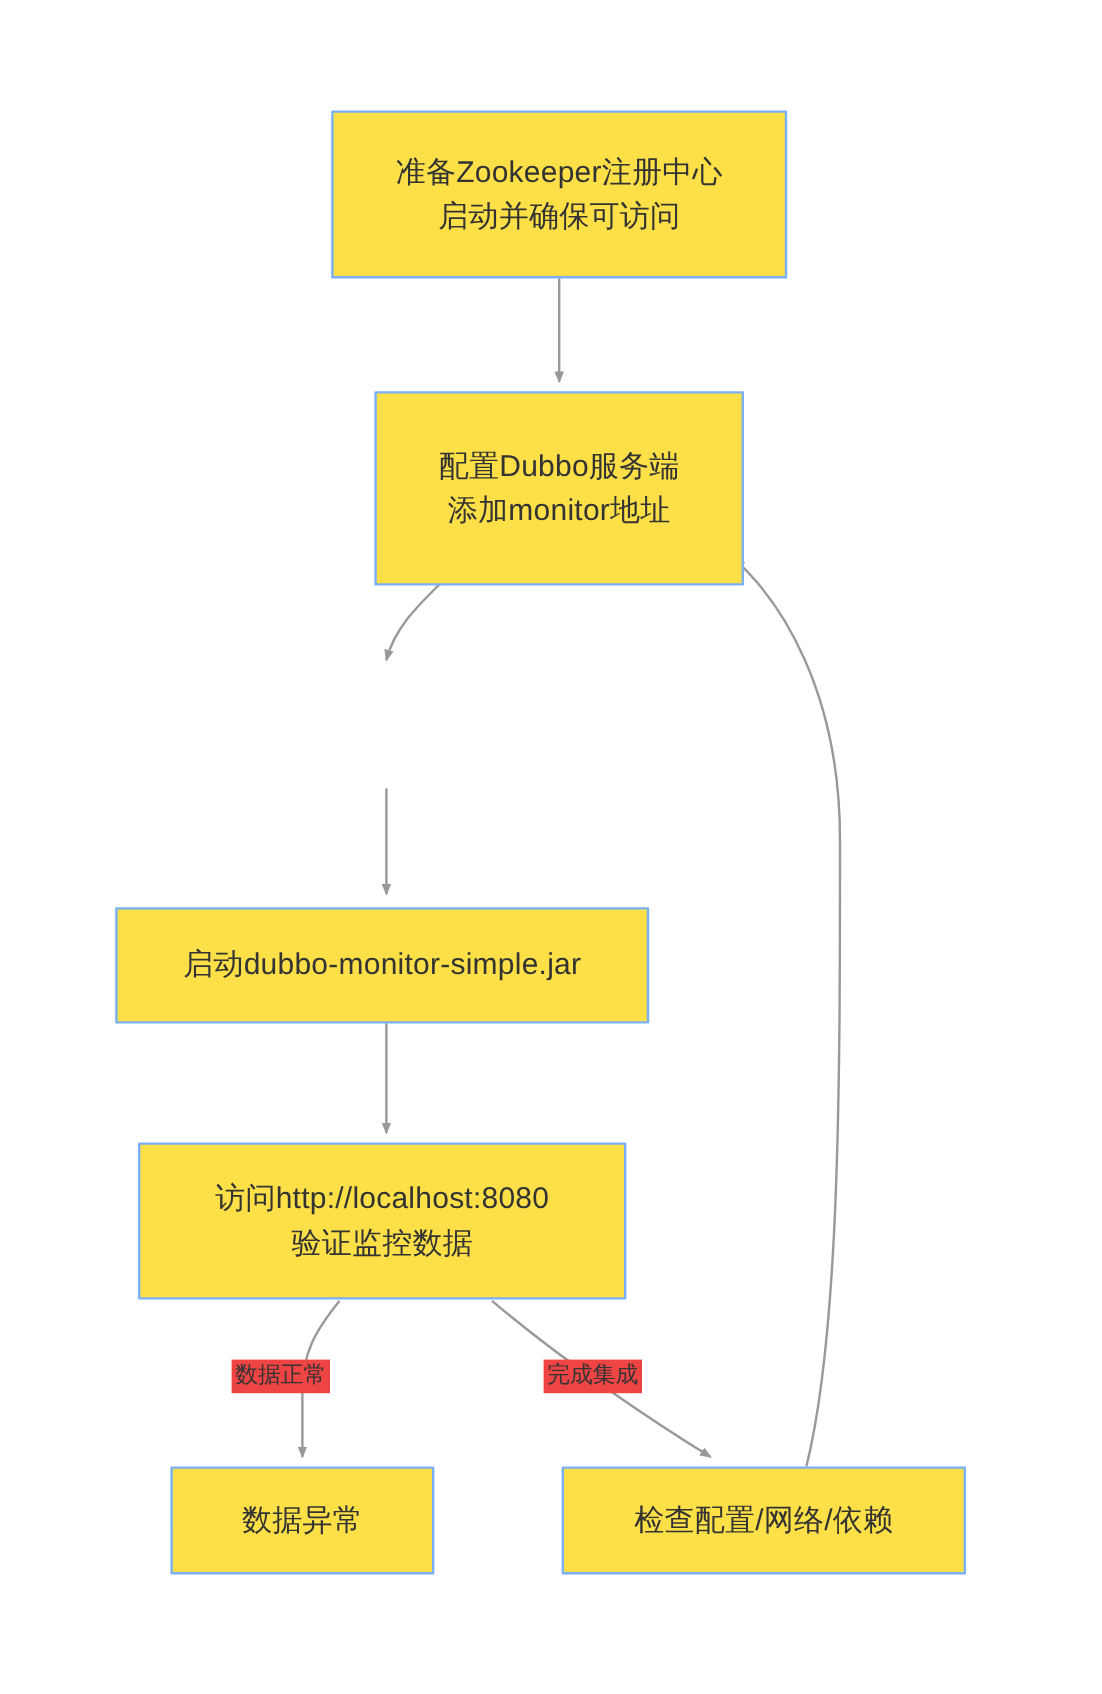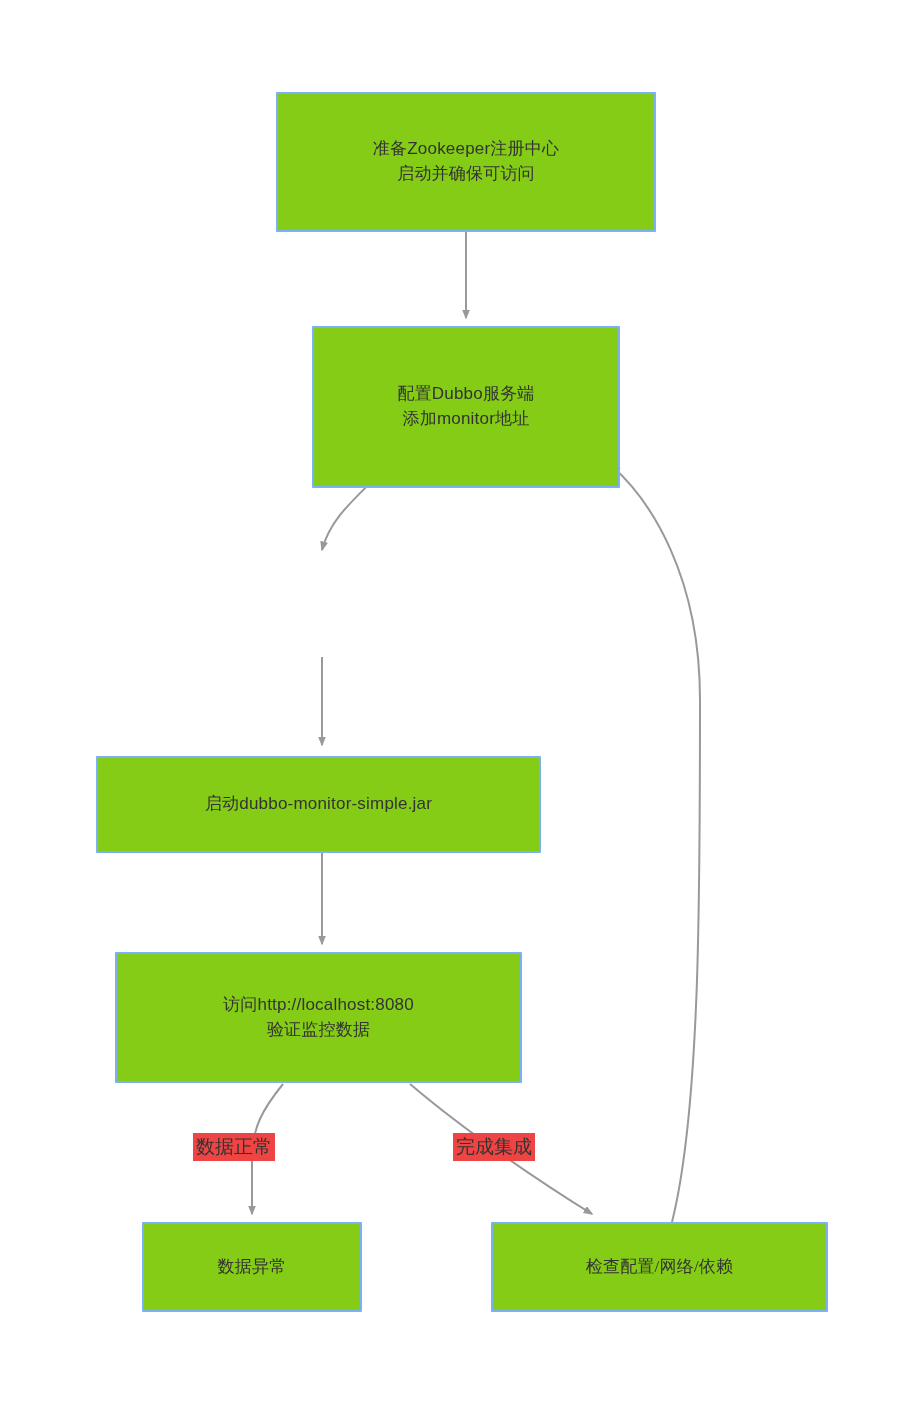--- a/index.html
+++ b/index.html
@@ -21,29 +21,29 @@
     position: absolute;
     left: 0;
     top: 0;
     width: 918px;
     height: 1412px;
     pointer-events: none;
   }
   .node {
     position: absolute;
     box-sizing: border-box;
-    background: #84cc16;
+    background: #fde047;
     border: 2px solid #7ab0f5;
     border-radius: 1px;
     display: flex;
     align-items: center;
     justify-content: center;
     text-align: center;
     color: #333333;
-    font-size: 17px;
+    font-size: 25px;
     line-height: 1.45;
     letter-spacing: 0.2px;
     white-space: pre-line;
   }
   .node-text {
     display: block;
     white-space: pre-line;
     padding: 0 10px;
   }
   .edge-label {
@@ -100,21 +100,21 @@
 
   <div class="node" style="left:115px; top:952px; width:407px; height:131px;">
     <span class="node-text">访问http://localhost:8080
 验证监控数据</span>
   </div>
 
   <div class="node" style="left:142px; top:1222px; width:220px; height:90px;">
     <span class="node-text">数据异常</span>
   </div>
 
-  <div class="node" style="left:491px; top:1222px; width:337px; height:90px;font-family:Liberation Serif, serif;">
+  <div class="node" style="left:468px; top:1222px; width:337px; height:90px;">
     <span class="node-text">检查配置/网络/依赖</span>
   </div>
 
   <div class="edge-label" style="left:193px; top:1133px;">数据正常</div>
 
   <div class="edge-label" style="left:453px; top:1133px;">完成集成</div>
 
 </div>
 
 </body></html>

